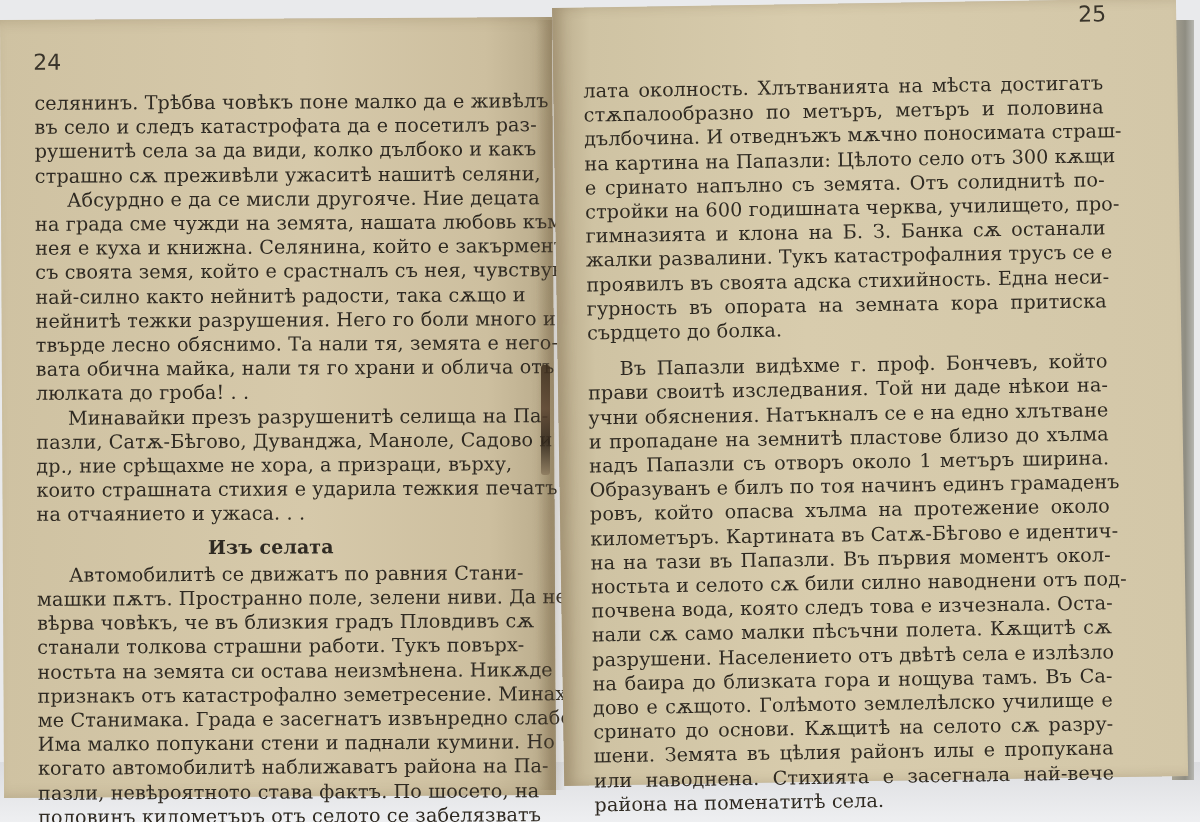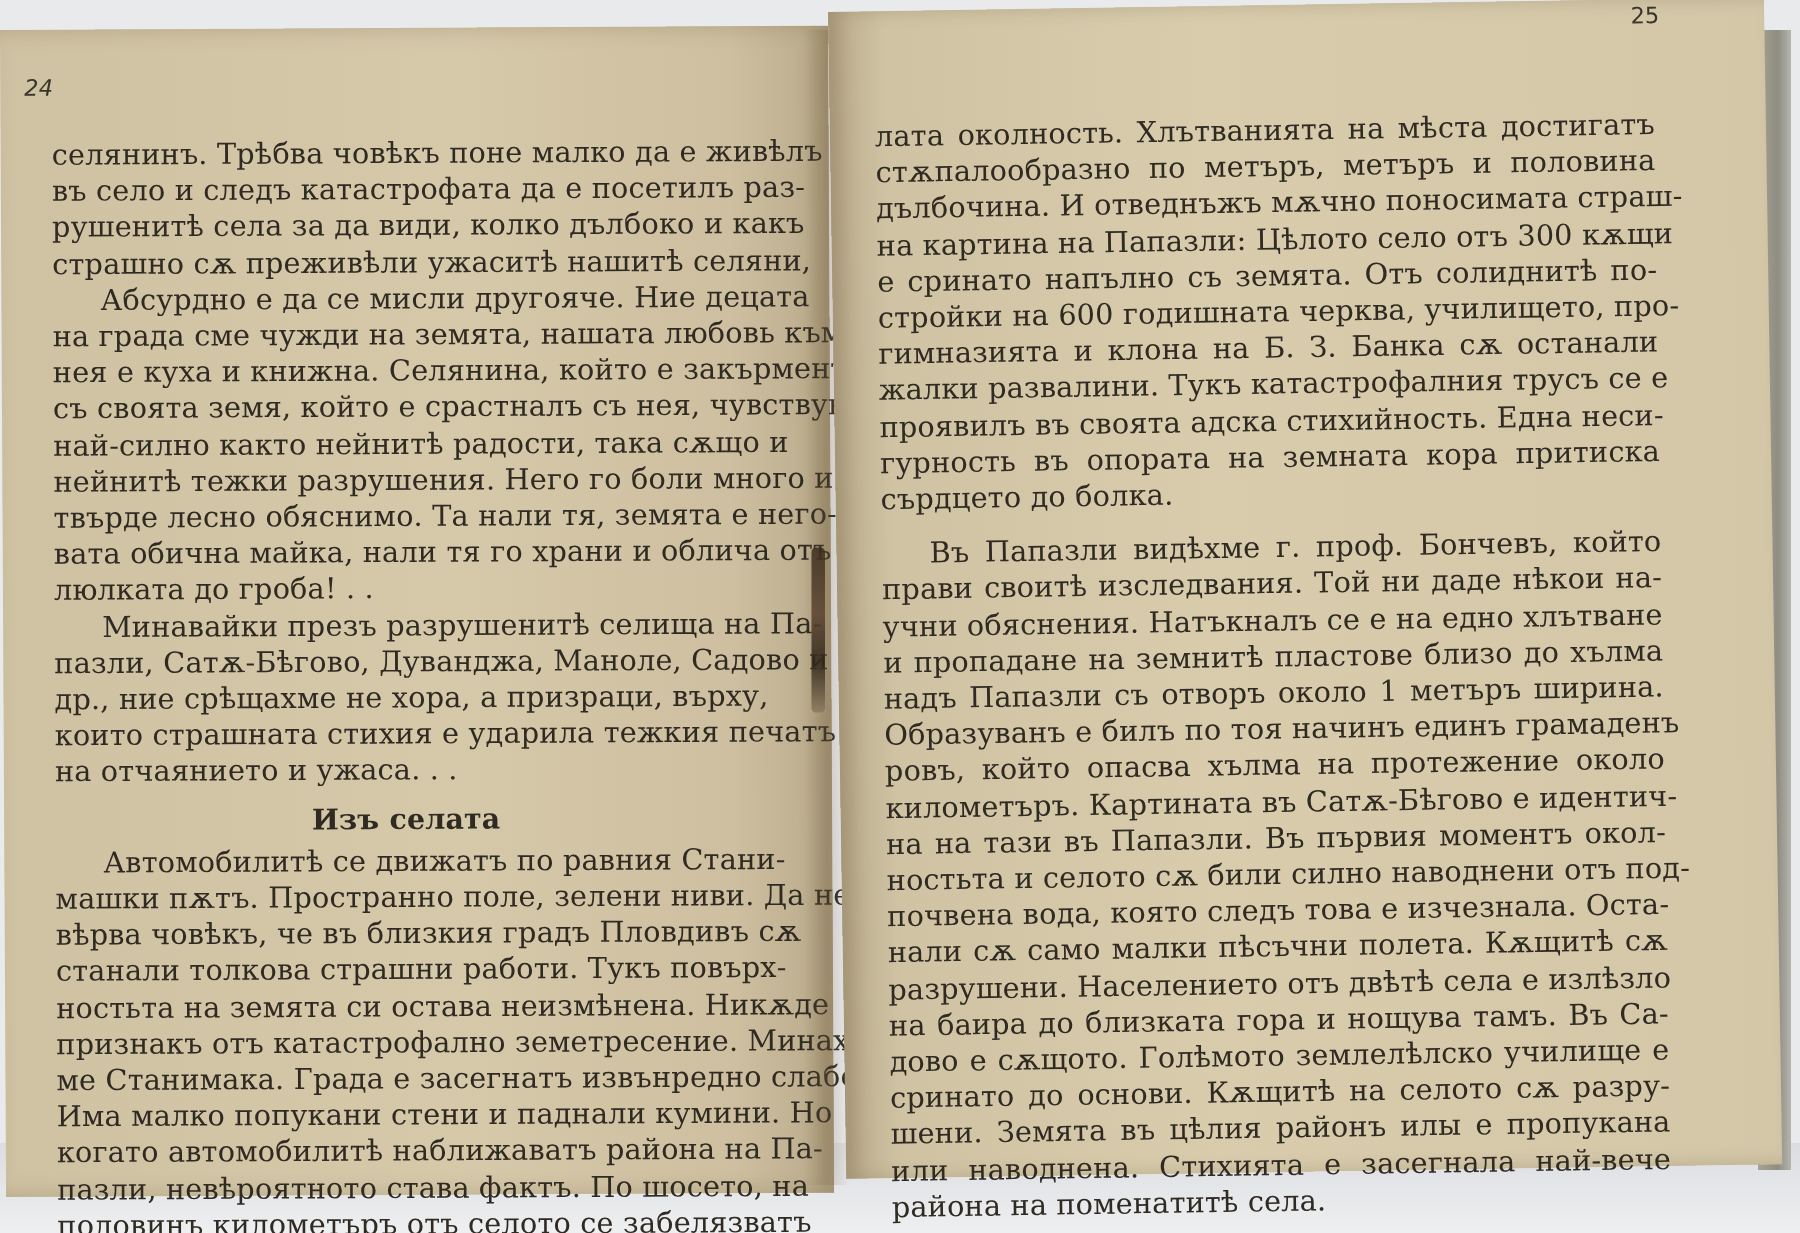--- a/index.html
+++ b/index.html
@@ -30,23 +30,23 @@
     }
     .page-right {
       left:552px; top:8px; width:624px; height:778px;
       background:linear-gradient(90deg,#b9ab8b 0%,#cfc3a3 6%,#d8ccad 40%,#d3c7a8 100%);
       transform:rotate(-0.9deg);
       transform-origin:left top;
       box-shadow: inset 8px 0 12px rgba(90,70,40,0.22);
     }
     .page-number {
       position:absolute; font-family:"DejaVu Sans", sans-serif;
-      font-size:15px; color:#3a352b;
+      font-size:22px; color:#3a352b;
     }
-    .page-left .page-number { left:16px; top:30px;font-style:italic; }
+    .page-left .page-number { left:33px; top:30px; }
     .page-right .page-number { right:70px; top:2px; }
     .text-block {
       position:absolute; font-size:19.2px; line-height:24.2px;
       text-align:justify; letter-spacing:0.1px;
     }
     .page-left .text-block { left:34px; top:72px; width:468px; }
     .page-right .text-block { left:30px; top:72px; width:520px; }
     .line { display:block; white-space:nowrap; text-align-last:justify; text-align:justify; }
     .line.last { text-align-last:left; }
     .line.indent { padding-left:32px; }

